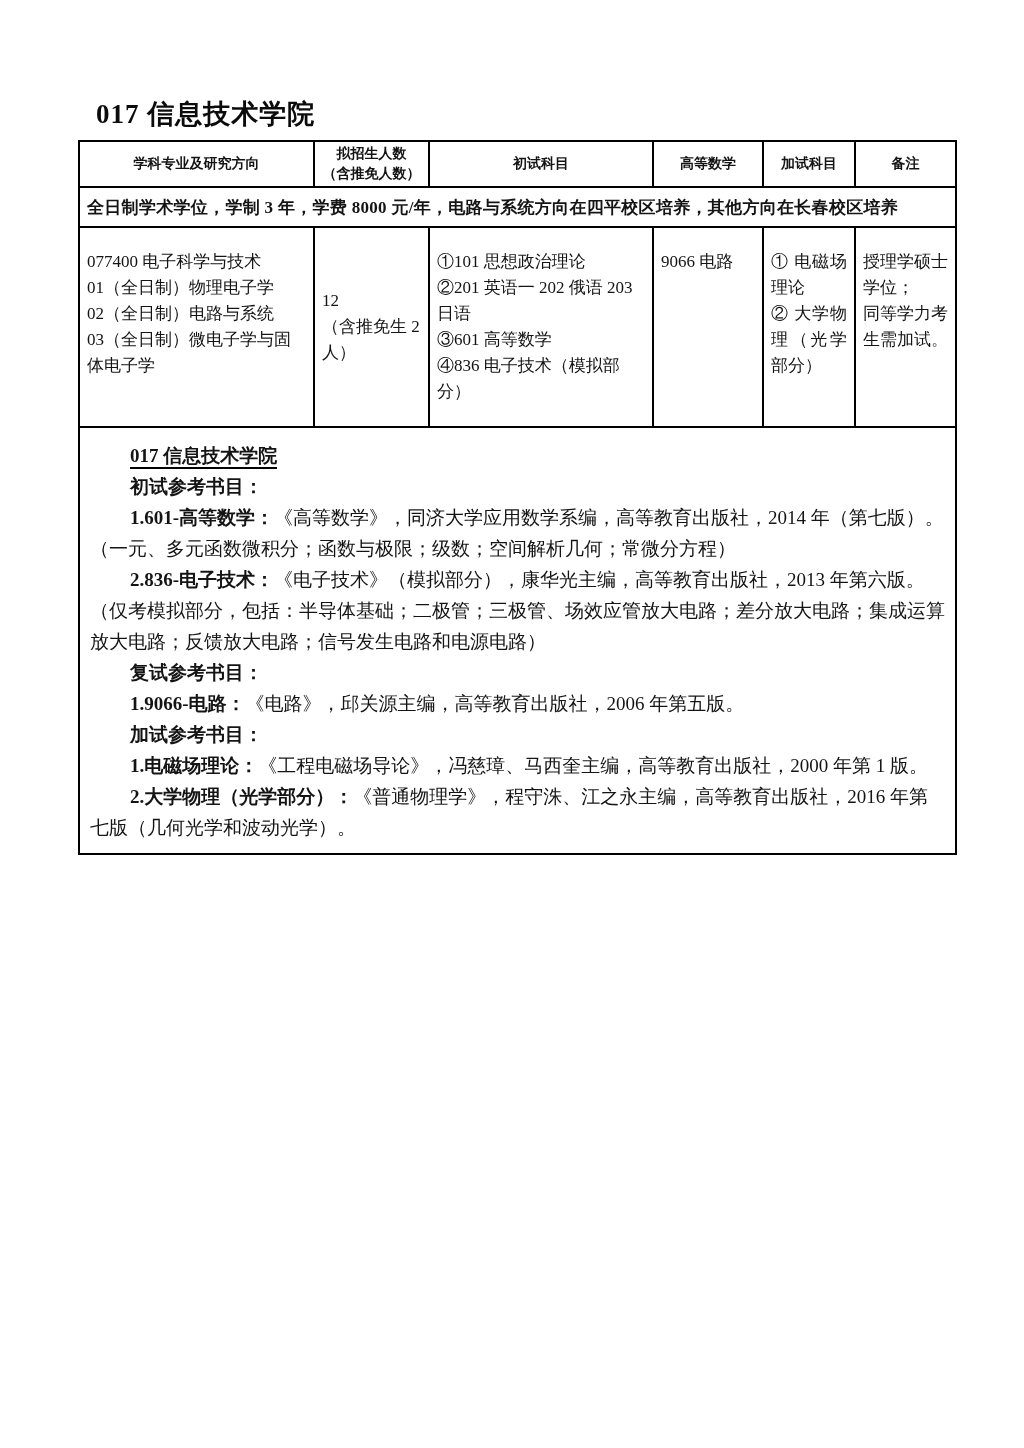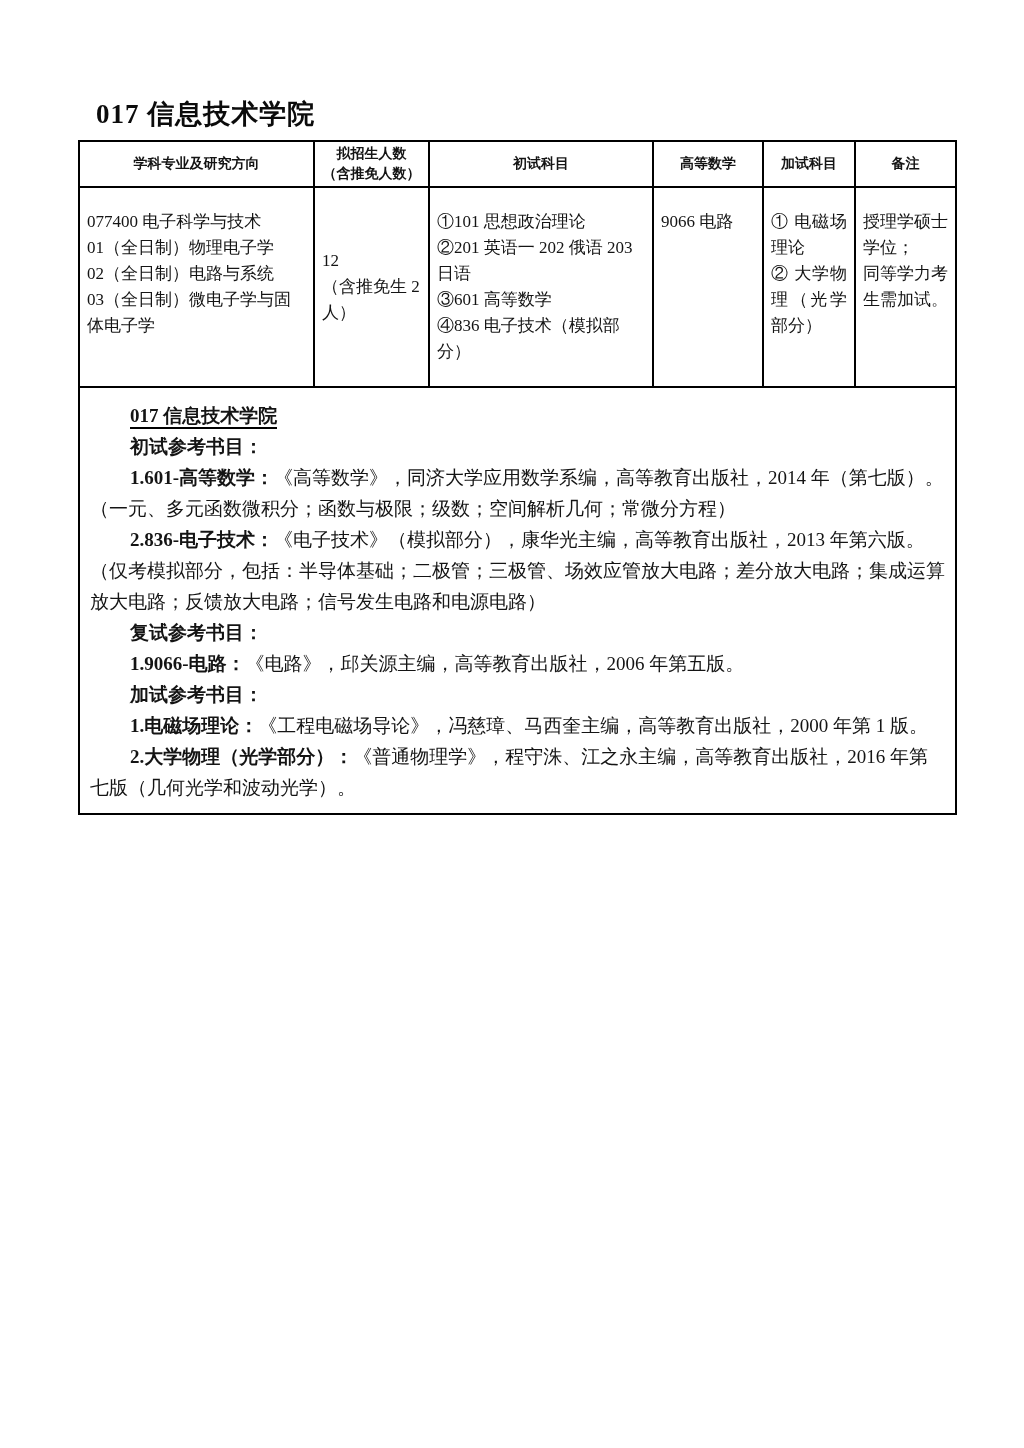--- a/index.html
+++ b/index.html
@@ -121,20 +121,23 @@
         <th>学科专业及研究方向</th>
         <th>拟招生人数
 （含推免人数）</th>
         <th>初试科目</th>
         <th>高等数学</th>
         <th>加试科目</th>
         <th>备注</th>
       </tr>
     </thead>
     <tbody>
+      <tr>
+        <td class="info-cell" colspan="6">全日制学术学位，学制 3 年，学费 8000 元/年，电路与系统方向在四平校区培养，其他方向在长春校区培养</td>
+      </tr>
       <tr class="data-row">
         <td>
           <div>077400  电子科学与技术</div>
           <div>01（全日制）物理电子学</div>
           <div>02（全日制）电路与系统</div>
           <div>03（全日制）微电子学与固体电子学</div>
         </td>
         <td class="cell-enroll">
           <div>12</div>
           <div>（含推免生 2 人）</div>

